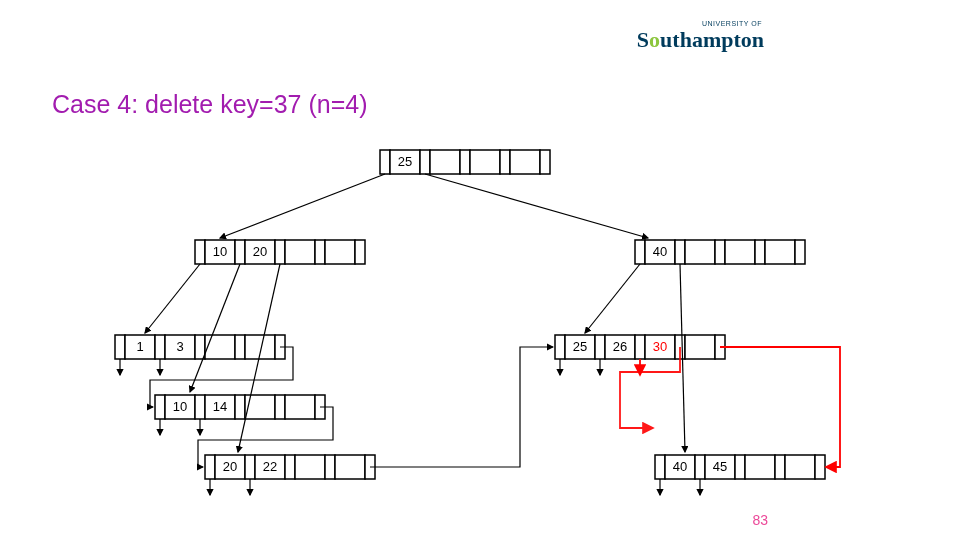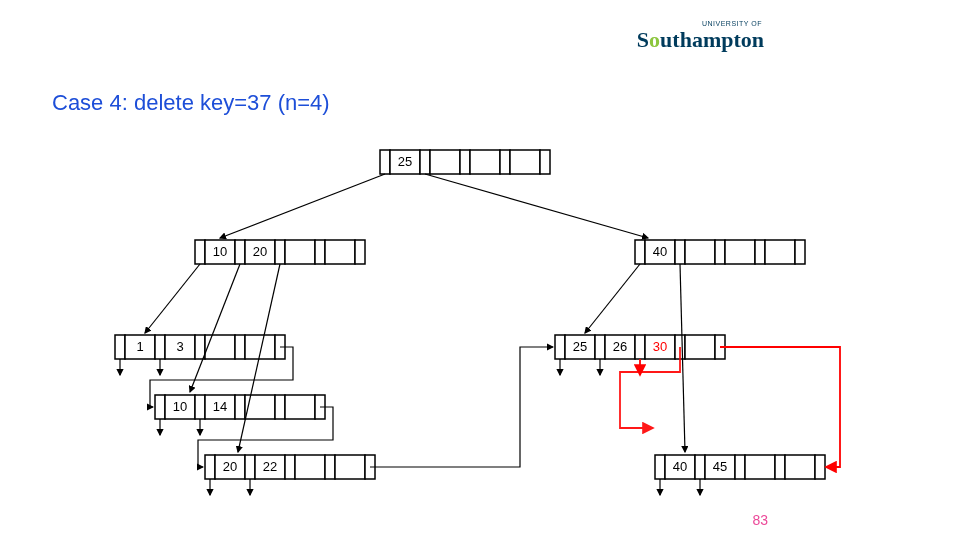--- a/index.html
+++ b/index.html
@@ -36,23 +36,23 @@
     font-weight: 600;
     color: #003b5c;
   }
   .logo-big .accent {
     color: #8cc63e;
   }
   .title {
     position: absolute;
     top: 90px;
     left: 52px;
-    font-size: 22px;
+    font-size: 25px;
     font-family: Verdana, Arial, sans-serif;
-    color: #1d4ed8;
+    color: #a21caf;
   }
   .pagenum {
     position: absolute;
     right: 20px;
     bottom: 12px;
     font-size: 14px;
     color: #ec4899;
   }
   svg.diagram {
     position: absolute;

